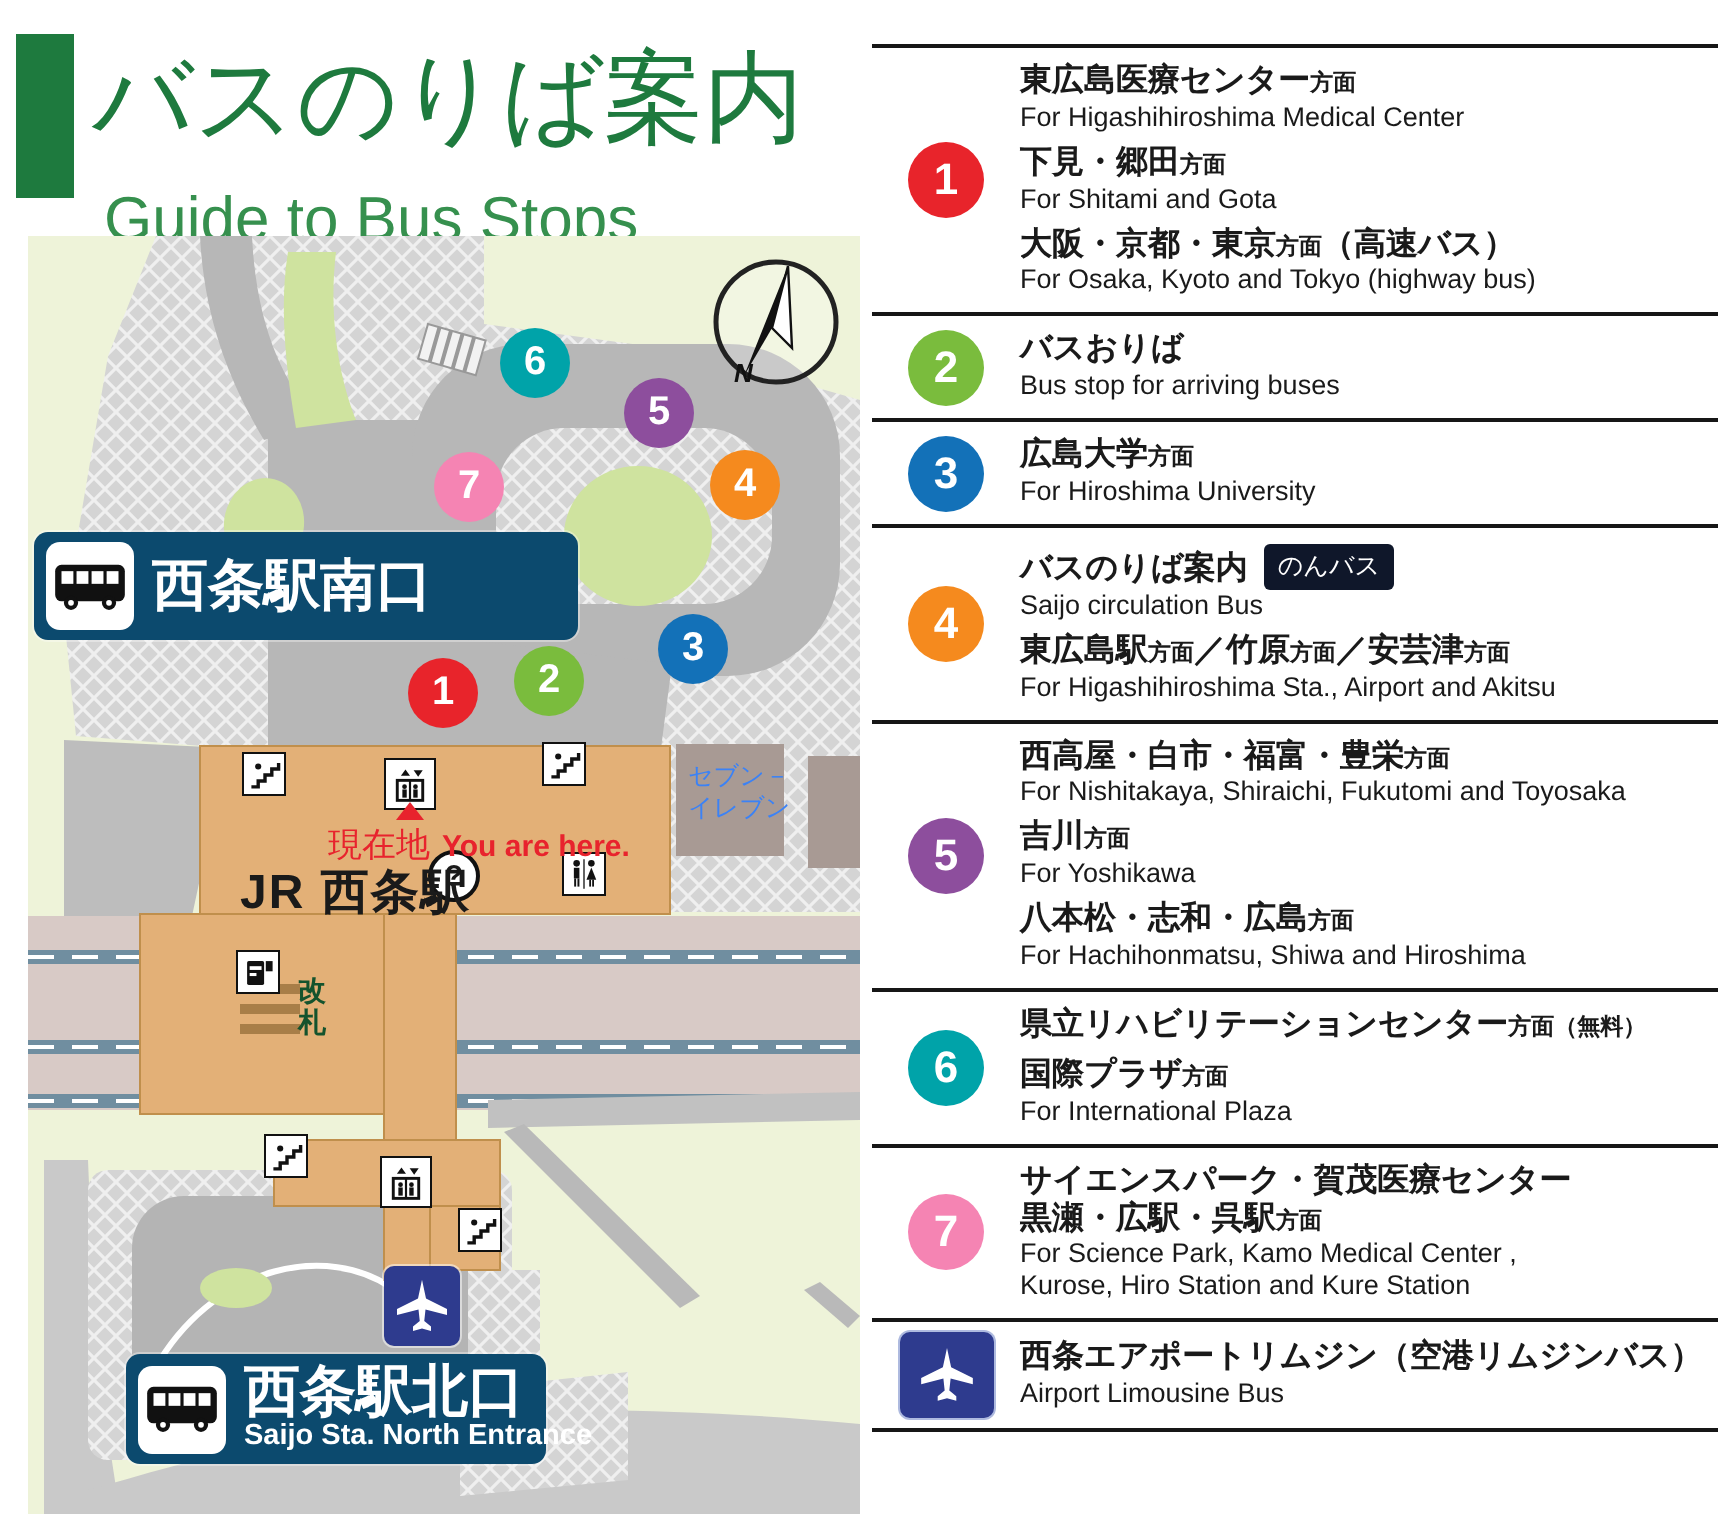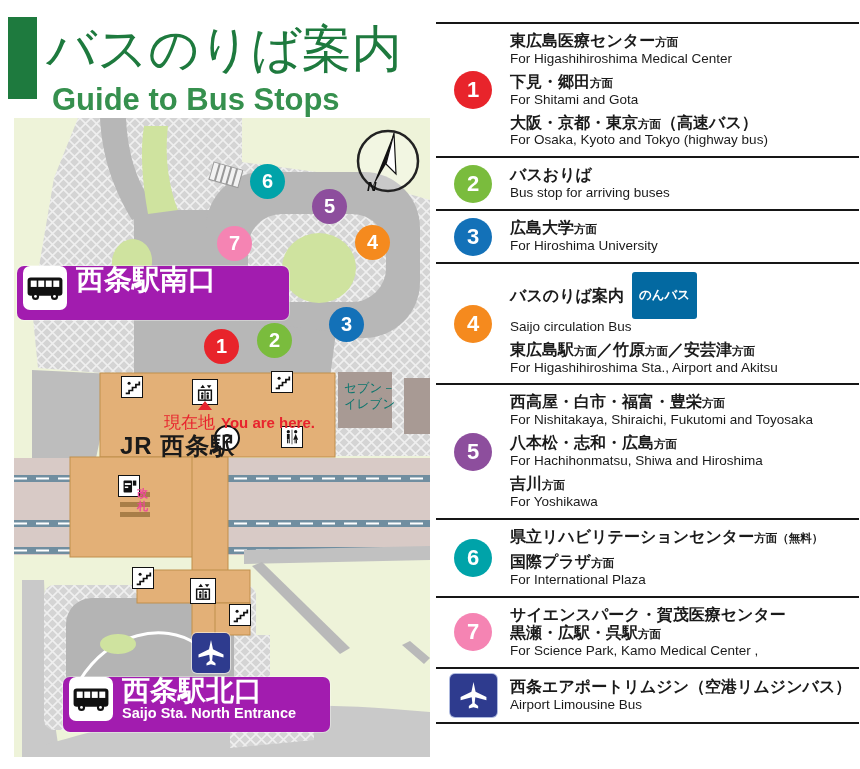--- a/index.html
+++ b/index.html
@@ -3,31 +3,31 @@
 <meta charset="utf-8">
 <style>
   html,body{margin:0;padding:0}
   body{
     width:860px;height:769px;position:relative;overflow:hidden;background:#ffffff;
     font-family:"Liberation Sans","DejaVu Sans",sans-serif;color:#1a1a1a;
   }
   
   #green-block{position:absolute;left:8px;top:17px;width:29px;height:82px;background:#1e7a3e}
   #title-jp{position:absolute;left:46px;top:16px;font-size:50px;font-weight:normal;color:#1e7a3e;white-space:nowrap}
-  #title-en{position:absolute;left:52px;top:82px;font-size:31px;font-weight:700;color:#36904e;white-space:nowrap}
+  #title-en{position:absolute;left:52px;top:92px;font-size:31px;font-weight:400;color:#36904e;white-space:nowrap}
 
   
   #map{position:absolute;left:14px;top:118px;width:416px;height:639px}
   #map svg.mapbg{position:absolute;left:0;top:0}
   .map-marker{position:absolute;width:35px;height:35px;border-radius:50%;color:#fff;
     font-size:20px;font-weight:bold;display:flex;align-items:center;justify-content:center;z-index:6}
-  .entrance-badge{position:absolute;background:#a21caf;border-radius:7px;display:flex;align-items:flex-start;
+  .entrance-badge{position:absolute;background:#0c4a6e;border-radius:7px;display:flex;align-items:center;
     gap:9px;padding-left:6px;box-sizing:border-box;color:#fff;z-index:7;box-shadow:0 0 0 1px rgba(255,255,255,.35)}
   #south-badge{left:3px;top:148px;width:272px;height:54px}
-  #north-badge{left:49px;top:559px;width:267px;height:55px}
+  #north-badge{left:49px;top:559px;width:210px;height:55px}
   .bus-box{width:44px;height:44px;background:#fff;border-radius:7px;display:flex;align-items:center;justify-content:center;flex:none}
   .badge-jp{font-size:28px;font-weight:bold;line-height:1.02;white-space:nowrap}
   .badge-en{font-size:14.5px;font-weight:bold;line-height:1.1;white-space:nowrap}
   .icon-sq{position:absolute;width:22px;height:22px;background:#fff;border:1.5px solid #111;box-sizing:border-box;
     display:flex;align-items:center;justify-content:center;z-index:5}
   .icon-sq svg{display:block}
   #elevator1,#elevator2{width:26px;height:26px}
   #stairs1{left:107px;top:258px}#stairs2{left:257px;top:253px}
   #elevator1{left:178px;top:261px}#toilet-icon{left:267px;top:308px}
   #ticket-machine{left:104px;top:357px}
@@ -35,40 +35,40 @@
   #info-icon{position:absolute;left:200px;top:307px;width:26px;height:26px;border-radius:50%;border:2.5px solid #111;
     background:#fff;box-sizing:border-box;display:flex;align-items:center;justify-content:center;
     font-weight:800;font-size:15px;z-index:5}
   #plane-map{position:absolute;left:178px;top:515px;width:38px;height:40px;background:#2e3b8e;border-radius:5px;
     display:flex;align-items:center;justify-content:center;z-index:6;box-shadow:0 0 0 1px rgba(255,255,255,.5)}
   #you-are-here{position:absolute;left:150px;top:293px;color:#e8232d;white-space:nowrap;display:flex;align-items:baseline;gap:6px;z-index:5}
   #yah-jp{font-size:17px;font-weight:normal}#yah-en{font-size:15px;font-weight:bold}
   #yah-triangle{position:absolute;left:184px;top:283px;width:0;height:0;border-left:7px solid transparent;
     border-right:7px solid transparent;border-bottom:9px solid #e8232d;z-index:5}
   #station-label{position:absolute;left:106px;top:312px;font-size:24px;font-weight:600;letter-spacing:1px;z-index:5;white-space:nowrap}
-  #seveneleven-label{position:absolute;left:330px;top:262px;font-size:12.5px;color:#0f766e;line-height:1.3;z-index:5}
-  #kaisatsu{position:absolute;left:123px;top:369px;width:16px;font-size:11px;font-weight:bold;line-height:1.15;
-    word-break:break-all;z-index:5;color:#ec4899}
+  #seveneleven-label{position:absolute;left:330px;top:262px;font-size:12.5px;color:#3b82f6;line-height:1.3;z-index:5}
+  #kaisatsu{position:absolute;left:135px;top:369px;width:16px;font-size:14px;font-weight:bold;line-height:1.15;
+    word-break:break-all;z-index:5;color:#14532d}
 
   
   #legend{position:absolute;left:436px;top:22px;width:423px;border-top:2px solid #161616}
   .legend-entry{display:flex;align-items:center;border-bottom:2px solid #161616;padding:5px 0}
   .legend-icon-col{width:74px;flex:none;display:flex;justify-content:center}
   .stop-circle{width:38px;height:38px;border-radius:50%;color:#fff;font-size:22px;font-weight:bold;
     display:flex;align-items:center;justify-content:center}
   .airport-box{width:47px;height:43px;background:#2e3b8e;border-radius:5px;display:flex;align-items:center;
     justify-content:center;box-shadow:0 0 0 1px #aebadf}
   .legend-text-col{flex:1;min-width:0}
   .group{padding:3px 0}
   .jp{font-size:16px;font-weight:bold;line-height:1.18;white-space:nowrap}
   .seg.small{font-size:11.5px}
   .en{font-size:13.5px;line-height:1.18;white-space:nowrap}
   .en.tight{font-size:12px;letter-spacing:-0.3px}
-  .nonbus{display:inline-block;background:#0369a1;color:#fff;font-size:12.5px;font-weight:bold;border-radius:3px;
-    padding:16px 7px;margin-left:8px;vertical-align:2px}
+  .nonbus{display:inline-block;background:#0f172a;color:#fff;font-size:12.5px;font-weight:normal;border-radius:3px;
+    padding:4px 7px;margin-left:8px;vertical-align:2px}
 </style>
 </head>
 <body>
 
 <div id="green-block"></div>
 <div id="title-jp">バスのりば案内</div>
 <div id="title-en">Guide to Bus Stops</div>
 
 <div id="map">
   <svg class="mapbg" width="416" height="639" viewBox="0 0 416 639">
@@ -350,26 +350,26 @@
     <div class="legend-entry">
       <div class="legend-icon-col">
         <div class="stop-circle" style="background: rgb(141, 78, 157);">5</div>
       </div>
       <div class="legend-text-col">
         <div class="group">
           <div class="jp"><span class="seg">西高屋・白市・福富・豊栄</span><span class="seg small">方面</span></div>
           <div class="en">For Nishitakaya, Shiraichi, Fukutomi and Toyosaka</div>
         </div>
         <div class="group">
+          <div class="jp"><span class="seg">吉川</span><span class="seg small">方面</span></div>
+          <div class="en">For Yoshikawa</div>
+        </div>
+        <div class="group">
           <div class="jp"><span class="seg">八本松・志和・広島</span><span class="seg small">方面</span></div>
           <div class="en">For Hachihonmatsu, Shiwa and Hiroshima</div>
-        </div>
-        <div class="group">
-          <div class="jp"><span class="seg">吉川</span><span class="seg small">方面</span></div>
-          <div class="en">For Yoshikawa</div>
         </div>
       </div>
     </div>
     <div class="legend-entry">
       <div class="legend-icon-col">
         <div class="stop-circle" style="background: rgb(0, 163, 169);">6</div>
       </div>
       <div class="legend-text-col">
         <div class="group">
           <div class="jp"><span class="seg">県立リハビリテーションセンター</span><span class="seg small">方面（無料）</span></div>
@@ -382,20 +382,21 @@
     </div>
     <div class="legend-entry">
       <div class="legend-icon-col">
         <div class="stop-circle" style="background: rgb(245, 132, 179);">7</div>
       </div>
       <div class="legend-text-col">
         <div class="group">
           <div class="jp"><span class="seg">サイエンスパーク・賀茂医療センター</span></div>
           <div class="jp"><span class="seg">黒瀬・広駅・呉駅</span><span class="seg small">方面</span></div>
           <div class="en">For Science Park, Kamo Medical Center ,</div>
+          <div class="en">Kurose, Hiro Station and Kure Station</div>
         </div>
       </div>
     </div>
     <div class="legend-entry">
       <div class="legend-icon-col">
         <div class="airport-box">
           <svg viewBox="0 0 24 24" width="31" height="31">
             <path d="M12 1.5 L13.6 9 L22 13.2 V15.6 L13.4 13.4 L12.9 18 L15.6 20.2 V22 L12 21 L8.4 22 V20.2 L11.1 18 L10.6 13.4 L2 15.6 V13.2 L10.4 9 Z" fill="#fff"></path>
           </svg>
         </div>

